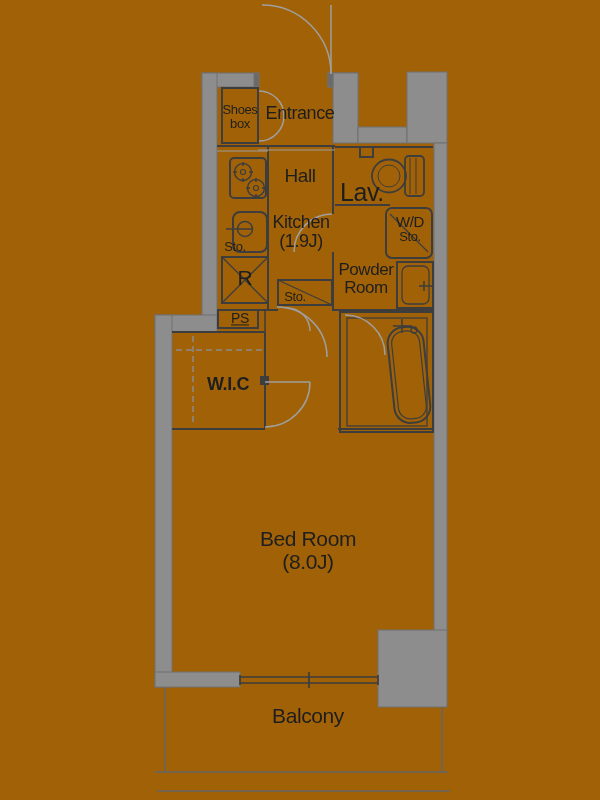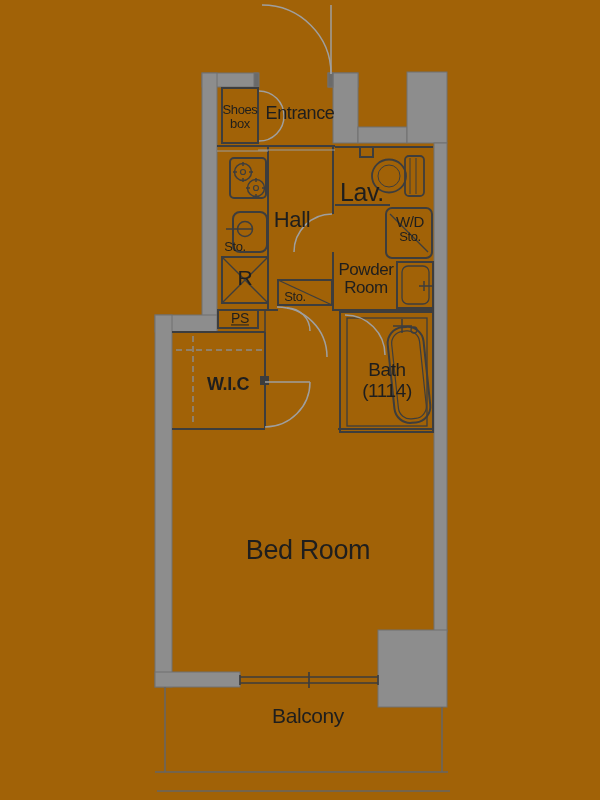--- a/index.html
+++ b/index.html
@@ -132,28 +132,32 @@
 
   <div class="lbl" style="left:240px;top:117px;font-size:13px;">
     <span>Shoes</span>
     <span>box</span>
   </div>
 
   <div class="lbl" style="left:300px;top:114px;font-size:18px;text-align:right;">
     <span>Entrance</span>
   </div>
 
-  <div class="lbl" style="left:292px;top:176px;font-size:22px;margin-top:44px;">
+  <div class="lbl" style="left:300px;top:176px;font-size:19px;">
     <span>Hall</span>
   </div>
 
   <div class="lbl" style="left:362px;top:192px;font-size:25px;text-align:right;">
     <span>Lav.</span>
   </div>
 
+  <div class="lbl" style="left:301px;top:232px;font-size:18px;">
+    <span>Kitchen</span>
+    <span>(1.9J)</span>
+  </div>
 
   <div class="lbl" style="left:235px;top:247px;font-size:13px;">
     <span>Sto.</span>
   </div>
 
   <div class="lbl" style="left:410px;top:229px;font-size:15px;">
     <span>W/D</span>
     <span style="font-size:13px;">Sto.</span>
   </div>
 
@@ -171,26 +175,23 @@
   </div>
 
   <div class="lbl" style="left:240px;top:319px;font-size:14px;text-decoration:underline;">
     <span>PS</span>
   </div>
 
   <div class="lbl" style="left:228px;top:385px;font-size:18px;font-weight:bold;">
     <span>W.I.C</span>
   </div>
 
-  <div class="lbl" style="left:387px;top:381px;font-size:19px;">
-    <span>Bath</span>
-    <span>(1114)</span>
-  </div>
 
-  <div class="lbl" style="left:308px;top:551px;font-size:27px;">
+  <div class="lbl" style="left:308px;top:551px;font-size:21px;">
     <span>Bed Room</span>
+    <span>(8.0J)</span>
   </div>
 
   <div class="lbl" style="left:308px;top:716px;font-size:21px;">
     <span>Balcony</span>
   </div>
 
 </div>
 
 </body></html>

